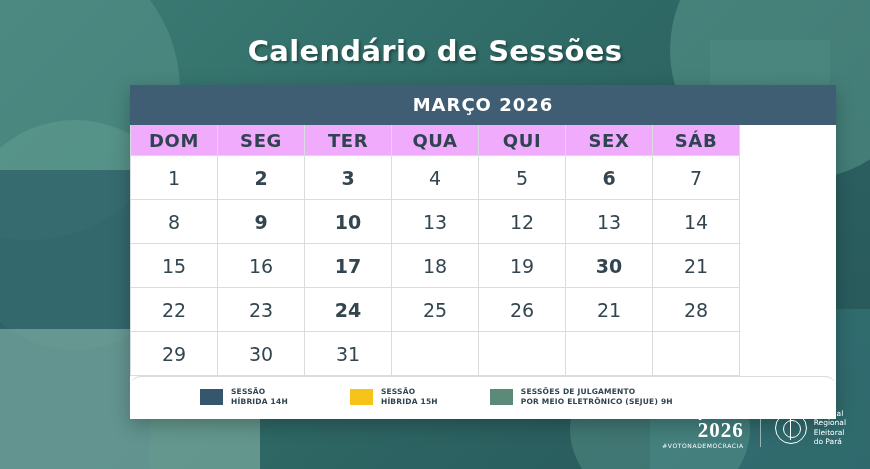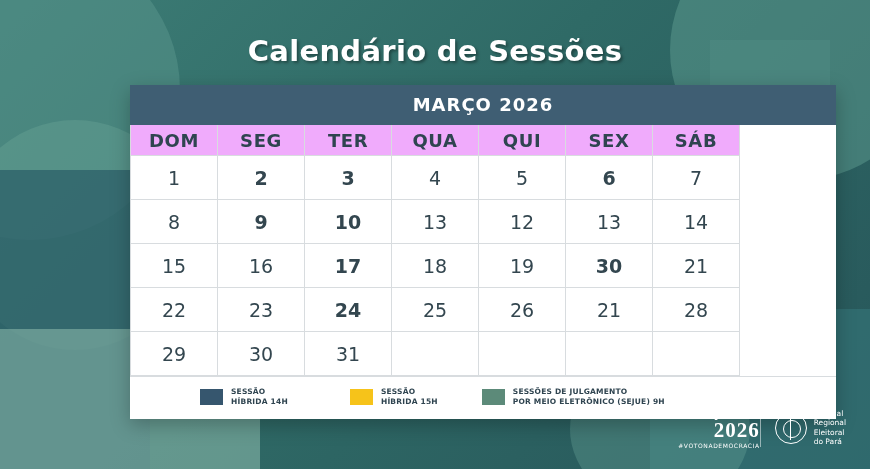--- a/index.html
+++ b/index.html
@@ -156,29 +156,30 @@
     font-weight: bold;
   }
 
   .legend {
     display: flex;
     align-items: flex-start;
     gap: 0;
     padding: 10px 0 12px 14px;
     background: #ffffff;
     border-top: 1px solid #d8dcdf;
+    border-radius: 11px;
   }
   .legend-item {
     display: flex;
     align-items: center;
     margin-right: 34px;
   }
   .legend-item:nth-child(1) { margin-left: 56px; }
   .legend-item:nth-child(2) { margin-left: 28px; }
-  .legend-item:nth-child(3) { margin-left: 10px; }
+  .legend-item:nth-child(3) { margin-left: 18px; }
   .swatch {
     width: 23px;
     height: 16px;
     margin-right: 8px;
     flex: none;
   }
   .sw-dark { background: #36566e; }
   .sw-yellow { background: #f6c31a; }
   .sw-green { background: #5c8a79; }
   .legend-text {
@@ -189,20 +190,21 @@
     letter-spacing: 0.2px;
     text-transform: uppercase;
   }
 
   .footer {
     position: absolute;
     right: 24px;
     bottom: 20px;
     display: flex;
     align-items: center;
+    gap: 16px;
   }
   .elect-logo {
     color: #ffffff;
     text-align: right;
     line-height: 1;
   }
   .elect-logo .l1 {
     font-size: 13px;
     font-weight: bold;
     letter-spacing: 2.5px;

